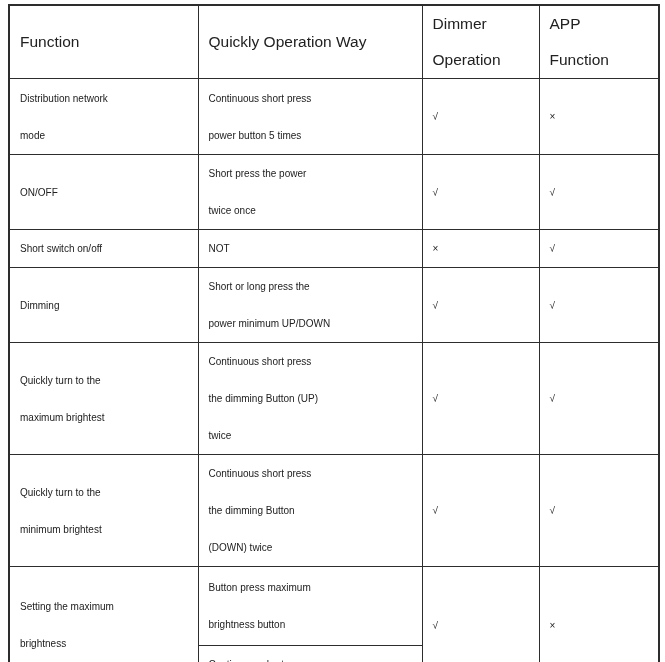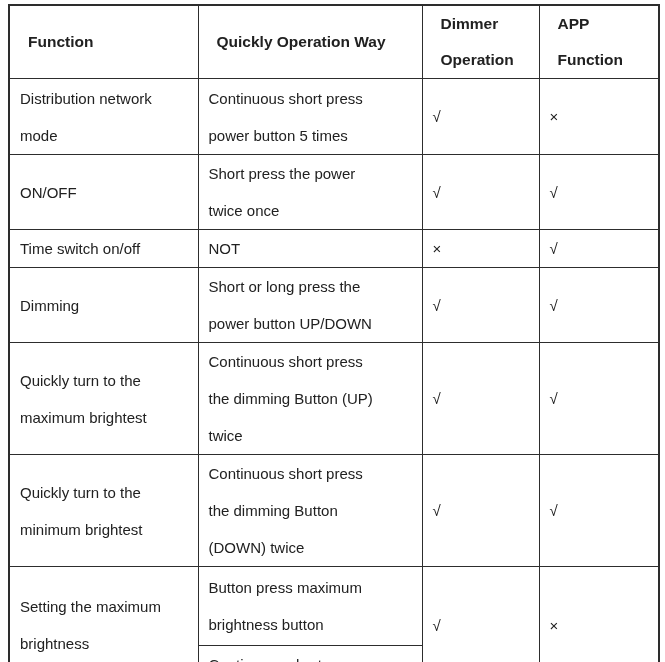--- a/index.html
+++ b/index.html
@@ -21,33 +21,33 @@
     left: 8px;
     top: 4px;
     border-collapse: collapse;
     table-layout: fixed;
     border: 2px solid #2d2d2d;
   }
   table.spec td, table.spec th {
     border: 1px solid #2d2d2d;
     vertical-align: middle;
     padding: 0 6px 0 10px;
-    font-size: 15px;
+    font-size: 10px;
     line-height: 37px;
     white-space: pre-line;
     overflow: hidden;
     text-align: left;
     font-weight: normal;
     color: #212121;
   }
   table.spec th {
-    font-weight: bold;
+    font-weight: normal;
     font-size: 15.5px;
     line-height: 36px;
-    padding-left: 18px;
+    padding-left: 10px;
   }
   th.op-head { padding-left: 16px; }
   td.mark {
     font-size: 17px;
     color: #4a4a4a;
     white-space: normal;
   }
   td.mark-left   { text-align: left; padding-left: 16px; }
   td.mark-center { text-align: center; padding-left: 0; }
   
@@ -98,30 +98,30 @@
 
       <tr class="h-r2">
         <td>ON/OFF</td>
         <td>Short press the power
 twice once</td>
         <td class="mark mark-left">√</td>
         <td class="mark mark-left">√</td>
       </tr>
 
       <tr class="h-r3">
-        <td>Time switch on/off</td>
+        <td>Short switch on/off</td>
         <td>NOT</td>
         <td class="mark mark-left">×</td>
         <td class="mark mark-left">√</td>
       </tr>
 
       <tr class="h-r4">
         <td>Dimming</td>
         <td>Short or long press the
-power button UP/DOWN</td>
+power minimum UP/DOWN</td>
         <td class="mark mark-left">√</td>
         <td class="mark mark-left">√</td>
       </tr>
 
       <tr class="h-r5">
         <td>Quickly turn to the
 maximum brightest</td>
         <td>Continuous short press
 the dimming Button (UP)
 twice</td>

